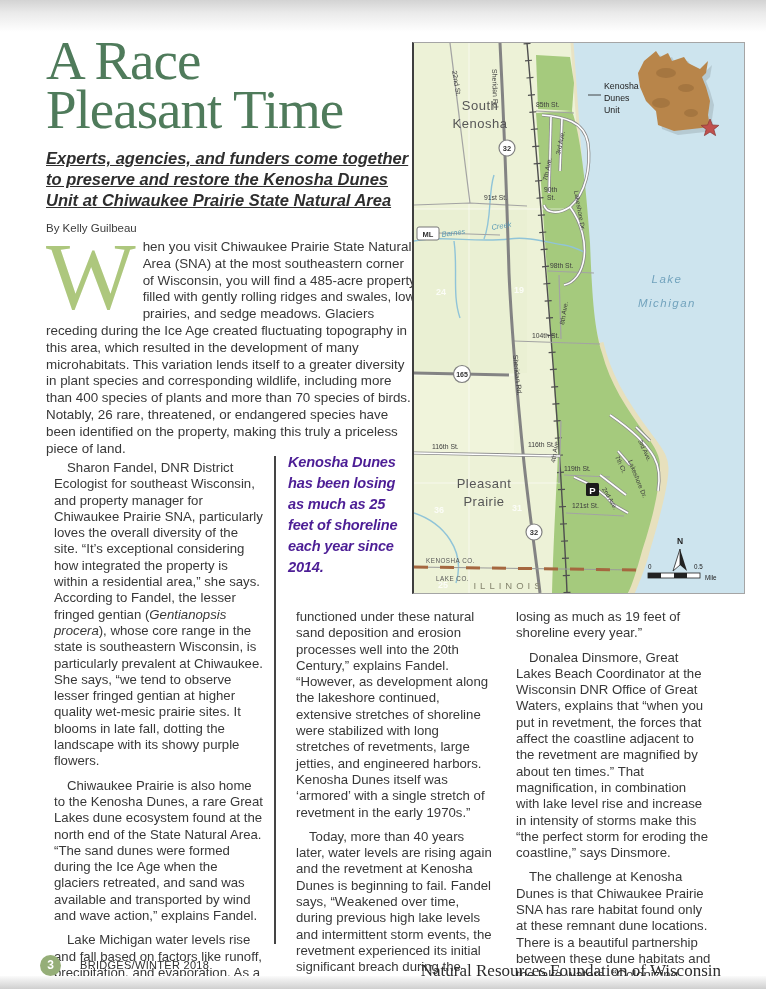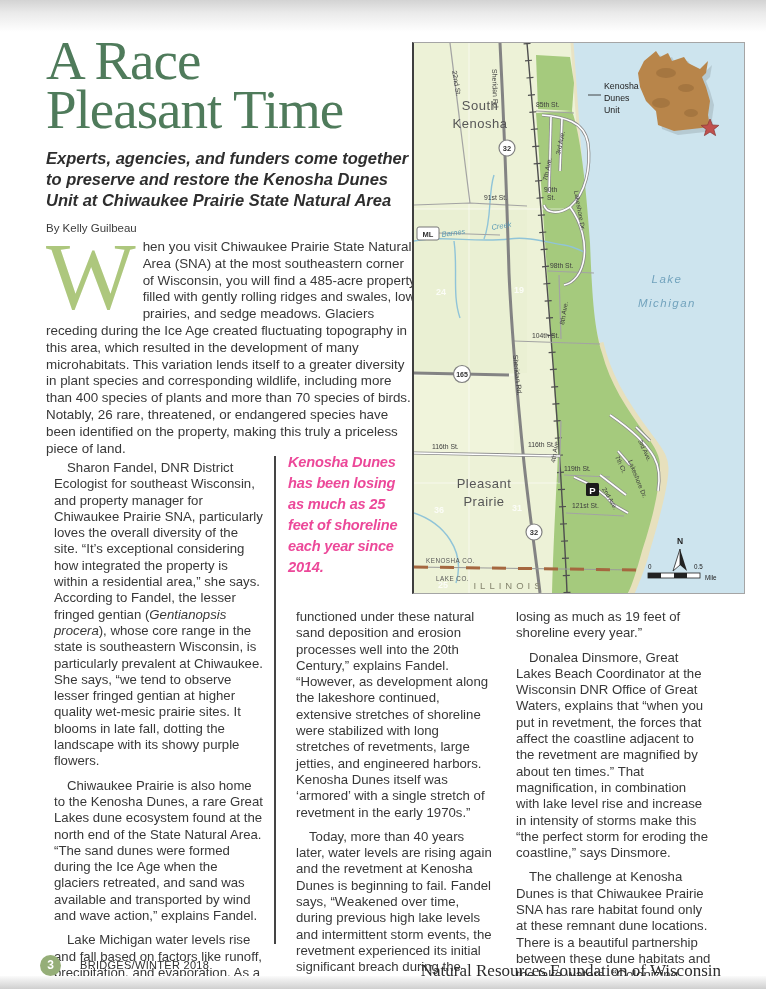--- a/index.html
+++ b/index.html
@@ -9,41 +9,41 @@
         background:linear-gradient(180deg,#d3d3d3 0%,#eaeaea 40%,#ffffff 100%);}
   .bottom-shade{position:absolute;bottom:0;left:0;right:0;height:13px;
         background:linear-gradient(180deg,#fbfbfb 0%,#cfcfcf 100%);}
 
   
   .masthead{position:absolute;left:46px;top:36px;width:372px;}
   .masthead h1{margin:0;font-family:"Liberation Serif",serif;font-weight:400;
         font-size:55px;line-height:49px;letter-spacing:-1px;color:#4f7b5b;}
   .masthead h1 span{display:block;}
   .subtitle{margin:14px 0 0 0;font-style:italic;font-weight:bold;
-        font-size:16.5px;line-height:21px;color:#2e2e2e;}
+        font-size:16.5px;line-height:21px;color:#2e2e2e;text-decoration:underline;}
   .byline{margin:11px 0 0 0;font-size:11.5px;color:#3c3c3c;}
 
   
   .intro{position:absolute;left:46px;top:239px;width:372px;
         font-size:13.4px;line-height:16.8px;color:#383838;text-align:left;}
   .dropcap{float:left;font-family:"Liberation Serif",serif;font-size:95px;
         line-height:66px;height:66px;color:#adc77d;margin:5px 7px 0 0;}
 
   
   .col{position:absolute;font-size:13.2px;line-height:16.3px;color:#383838;}
   .col p{margin:8px;}
   .col p.ind{text-indent:13px;}
   .col1{left:46px;top:452px;width:226px;}
   .col2{left:288px;top:601px;width:212px;}
   .col3{left:508px;top:601px;width:212px;}
   .species{font-style:italic;}
   .vrule{position:absolute;left:274px;top:456px;width:2px;height:488px;background:#454545;}
   .pullquote{position:absolute;left:288px;top:452px;width:126px;
         font-style:italic;font-weight:bold;font-size:14.6px;line-height:21px;
-        letter-spacing:-0.2px;color:#ec4899;}
+        letter-spacing:-0.2px;color:#4c1d95;}
 
   
   .map{position:absolute;left:412px;top:42px;width:330px;height:550px;
         border:1px solid #a5a5a5;border-left:2px solid #3f3f3f;background:#cde4ee;}
   .map svg{display:block;}
   .map text{font-family:"Liberation Sans",sans-serif;}
   .map-caption{position:absolute;left:186px;top:102px;width:114px;
         font-style:italic;font-size:11.3px;line-height:1.32;color:#2c2c2c;}
 
   

